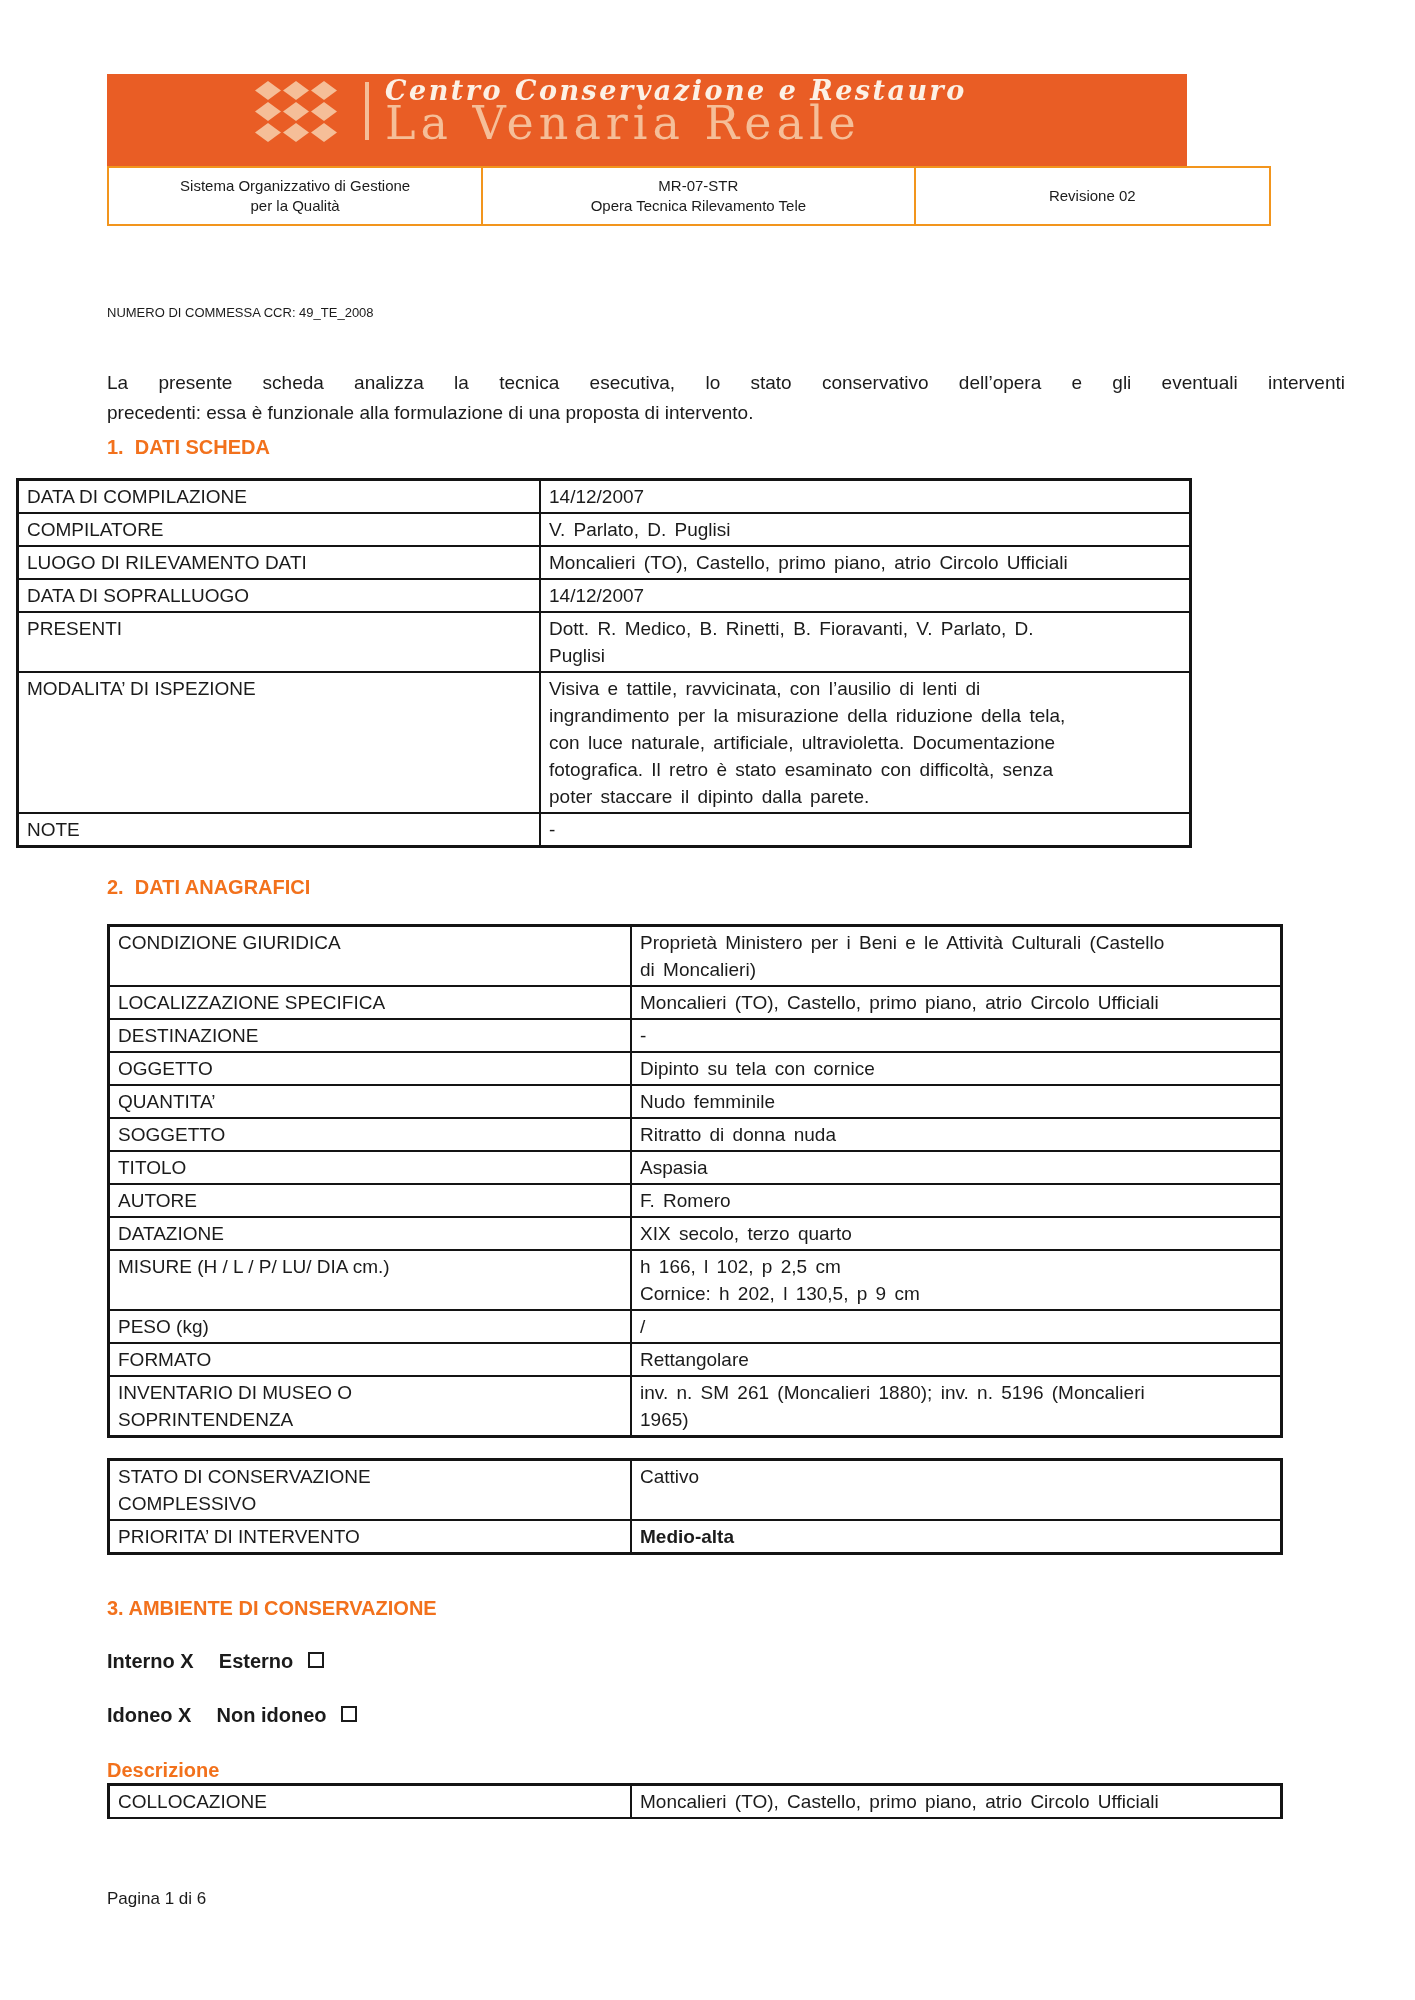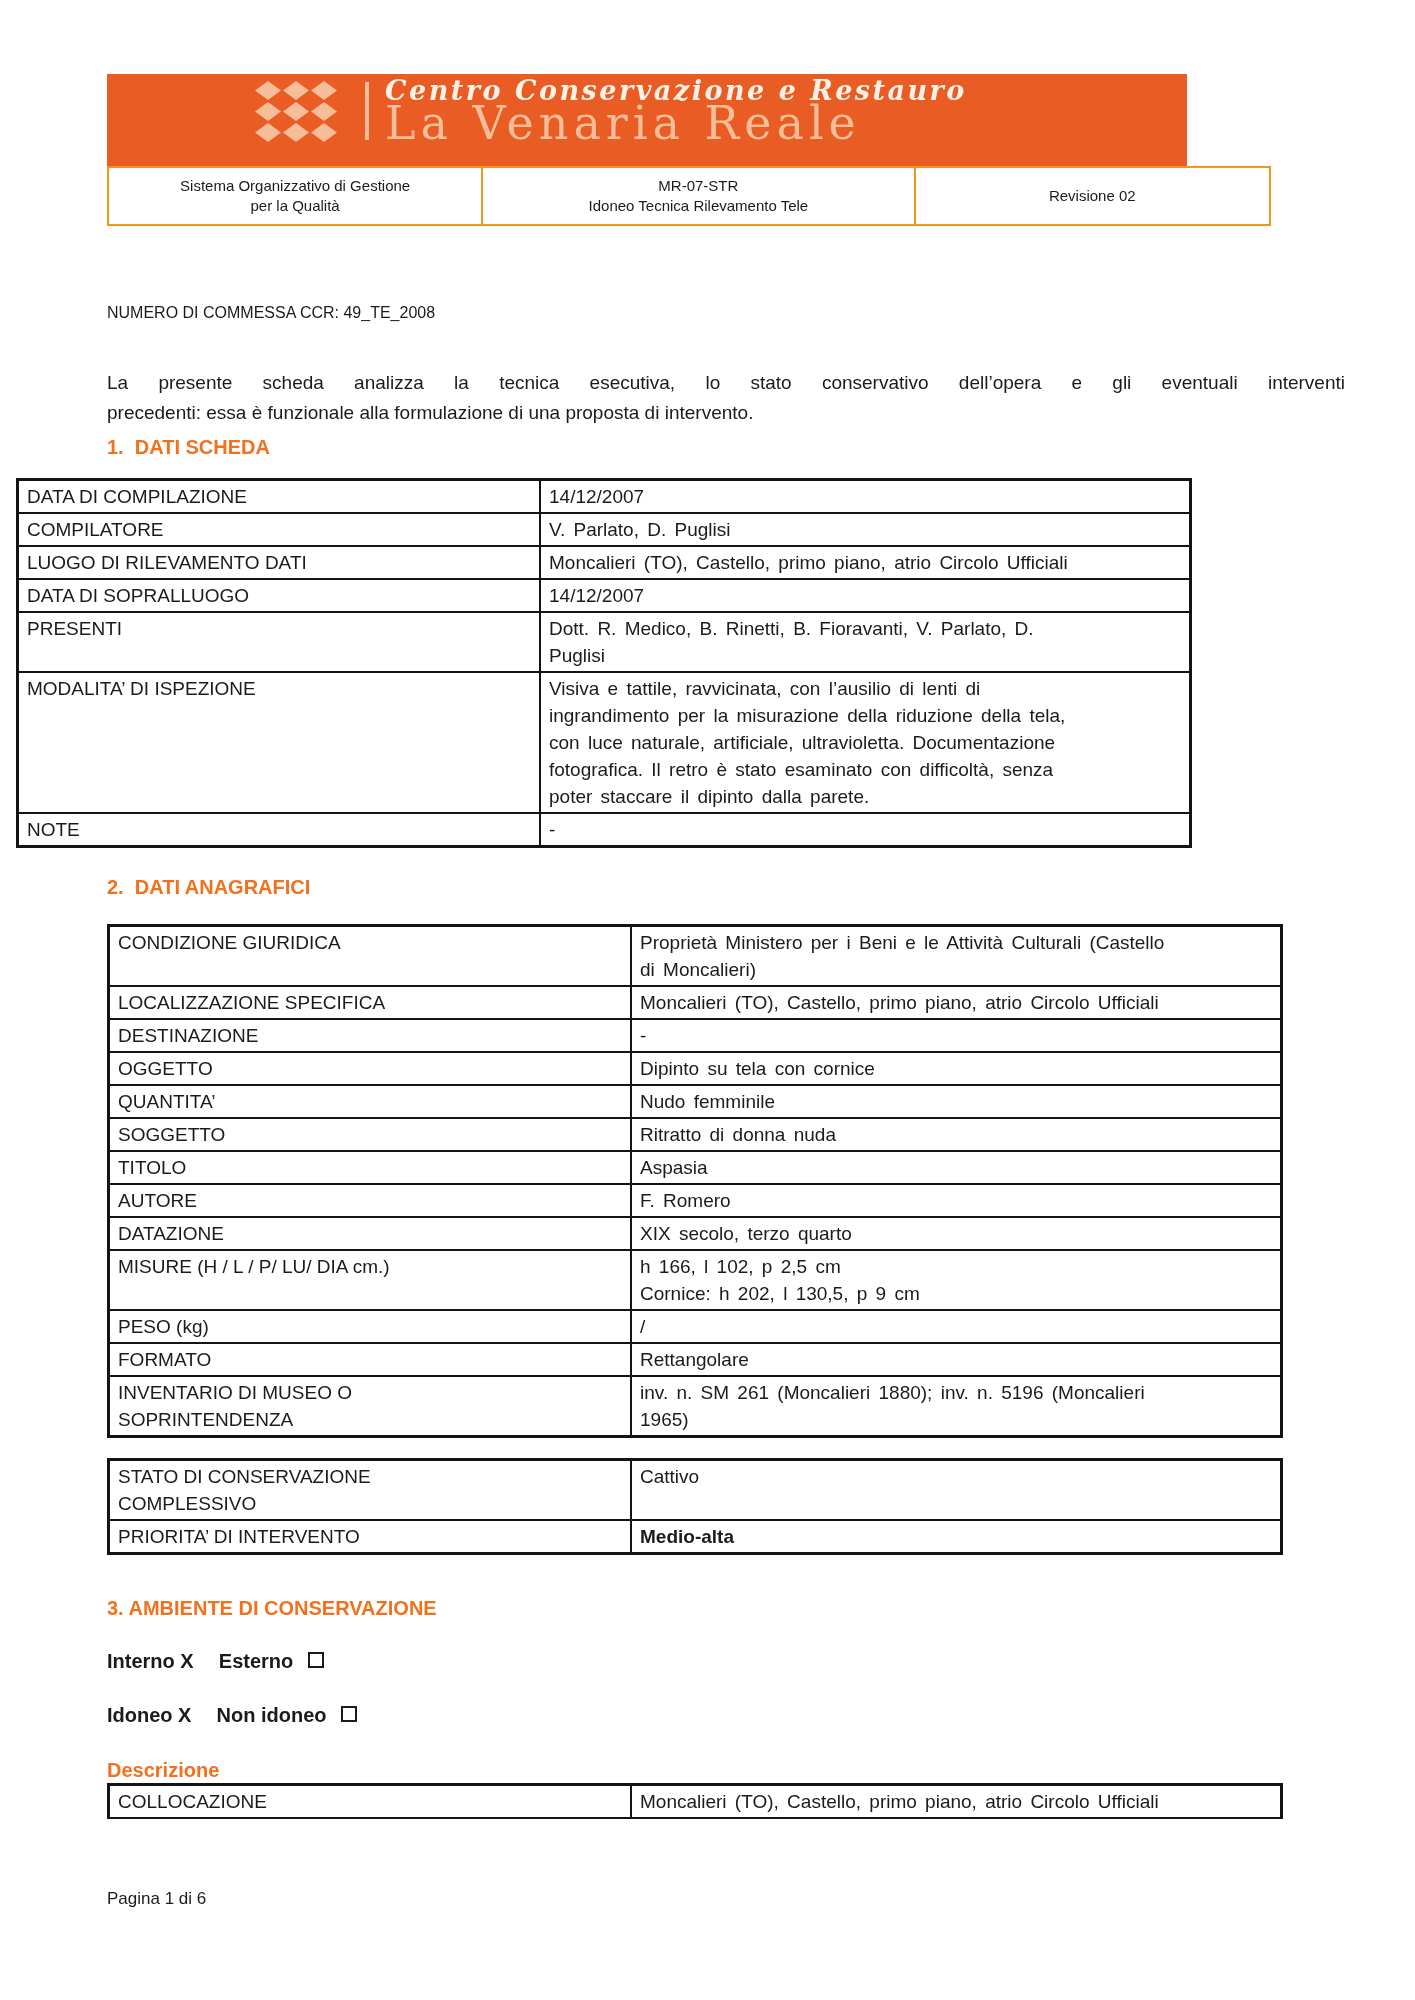--- a/index.html
+++ b/index.html
@@ -19,21 +19,21 @@
                 font-size:27px;line-height:28px;color:#FCF1E6;letter-spacing:2.5px;}
   .banner-line2{font-family:"DejaVu Serif", serif;font-size:46px;line-height:46px;
                 color:#F5BE98;letter-spacing:5px;margin-top:-5px;}
 
   
   .hdr-table{width:1164px;border-collapse:collapse;table-layout:fixed;}
   .hdr-table td{border:2px solid #F2951D;text-align:center;vertical-align:middle;
                 font-size:15px;line-height:20px;height:56px;padding:0 6px;}
 
   
-  .commessa{margin-top:76px;font-size:16px;line-height:22px;}
+  .commessa{margin-top:76px;font-size:13px;line-height:22px;}
   .intro{margin-top:44px;width:1238px;font-size:19px;line-height:30px;}
   .fill-line{text-align:justify;text-align-last:justify;}
   .sec-h{font-size:20px;font-weight:bold;color:#F2711C;white-space:pre;line-height:22px;}
   .h1{margin-top:8px;}
   .h2{margin-top:28px;}
   .h3{margin-top:42px;}
 
   
   .dtable{width:1176px;border-collapse:collapse;table-layout:fixed;border:3px solid #141414;}
   .dtable td{border:2px solid #141414;padding:2px 8px;vertical-align:top;
@@ -83,21 +83,21 @@
 
   <table class="hdr-table inset">
     <tbody>
         <tr>
       <td style="width:31%;">
         <div>Sistema Organizzativo di Gestione</div>
         <div>per la Qualità</div>
       </td>
       <td style="width:36%;">
         <div>MR-07-STR</div>
-        <div>Idoneo Tecnica Rilevamento Tele</div>
+        <div>Opera Tecnica Rilevamento Tele</div>
       </td>
       <td>Revisione 02</td>
     </tr>
   </tbody>
     </table>
 
   <div class="commessa inset">NUMERO DI COMMESSA CCR: 49_TE_2008</div>
 
   <div class="intro inset">
     <div class="fill-line">La presente scheda analizza la tecnica esecutiva, lo stato conservativo dell’opera e gli eventuali interventi</div>

